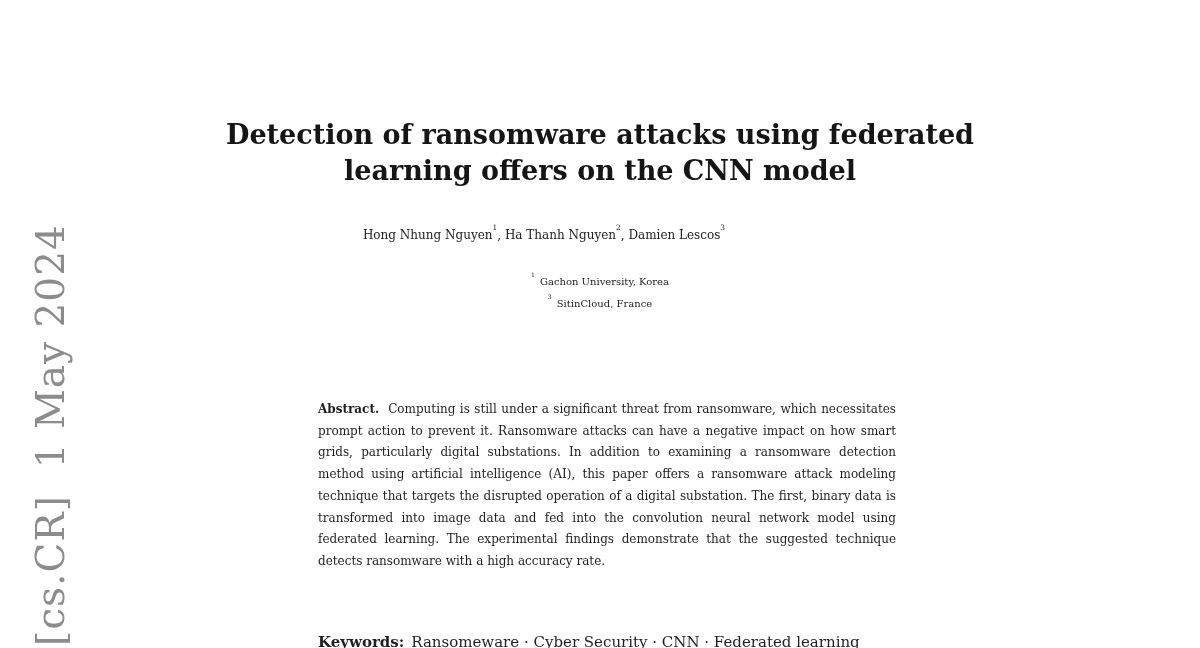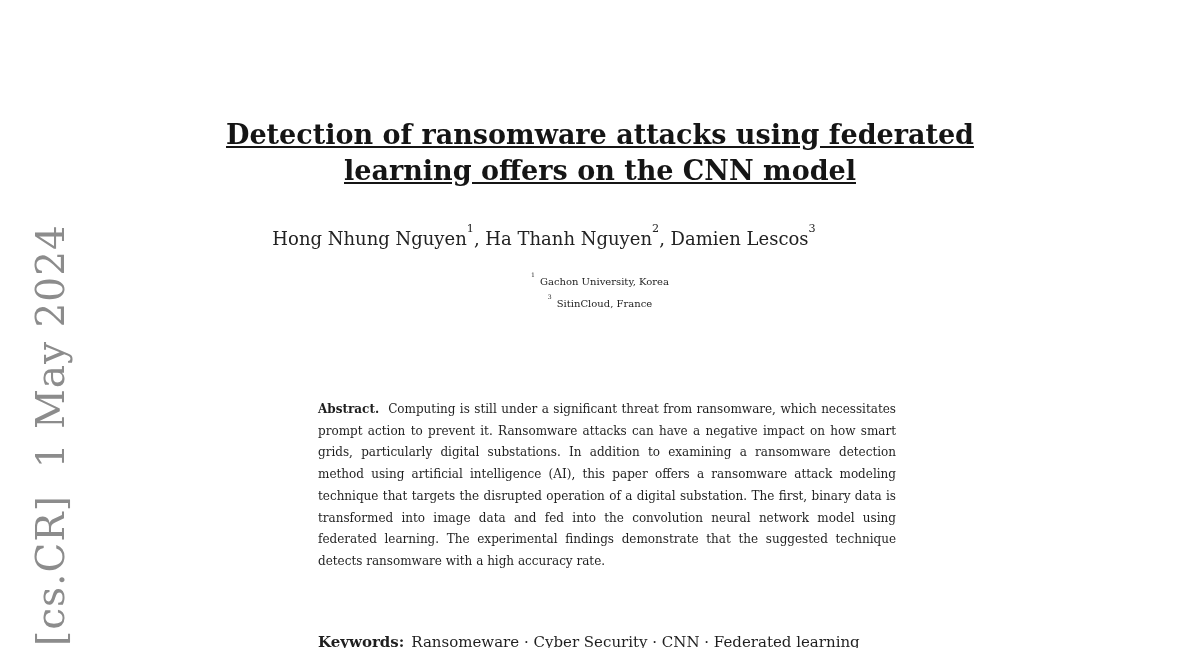--- a/index.html
+++ b/index.html
@@ -35,31 +35,30 @@
   .title {
     position: absolute;
     left: 0;
     top: 117px;
     width: 1200px;
     text-align: center;
     font-weight: bold;
     font-size: 27px;
     line-height: 36px;
     color: #151515;
-    text-decoration: underline;
   }
 
   
   .authors {
     position: absolute;
     left: 0;
     top: 228px;
     width: 1088px;
     text-align: center;
-    font-size: 18px;
+    font-size: 12px;
     color: #222222;
   }
   .authors sup, .affil sup {
     font-size: 62%;
     position: relative;
     top: -0.55em;
     line-height: 0;
   }
 
   

